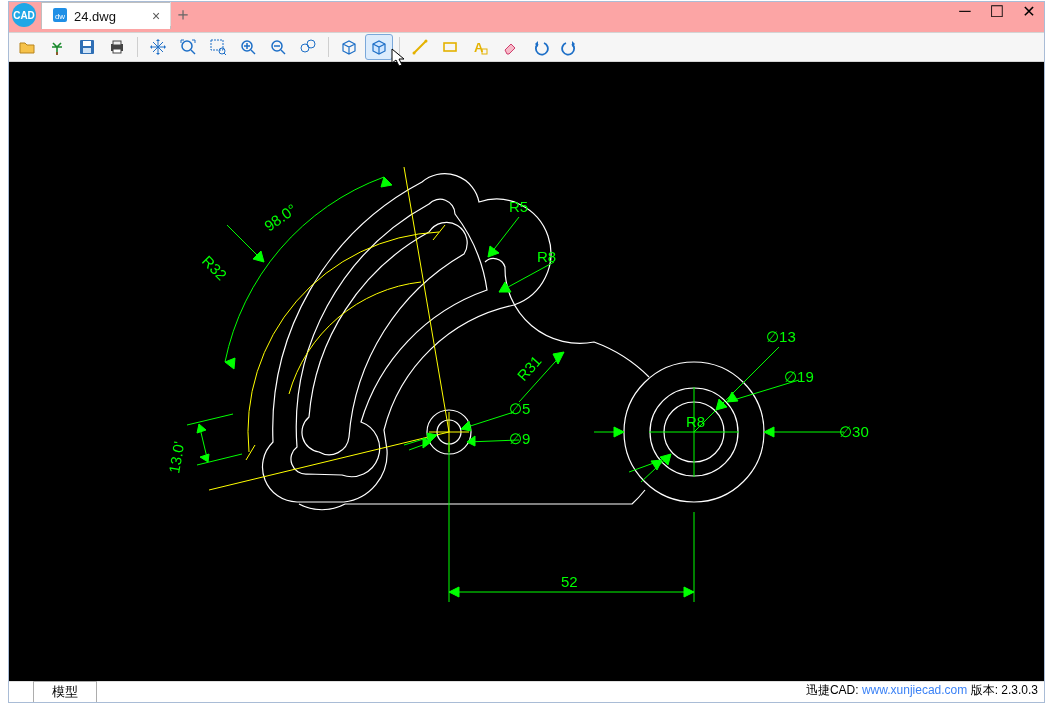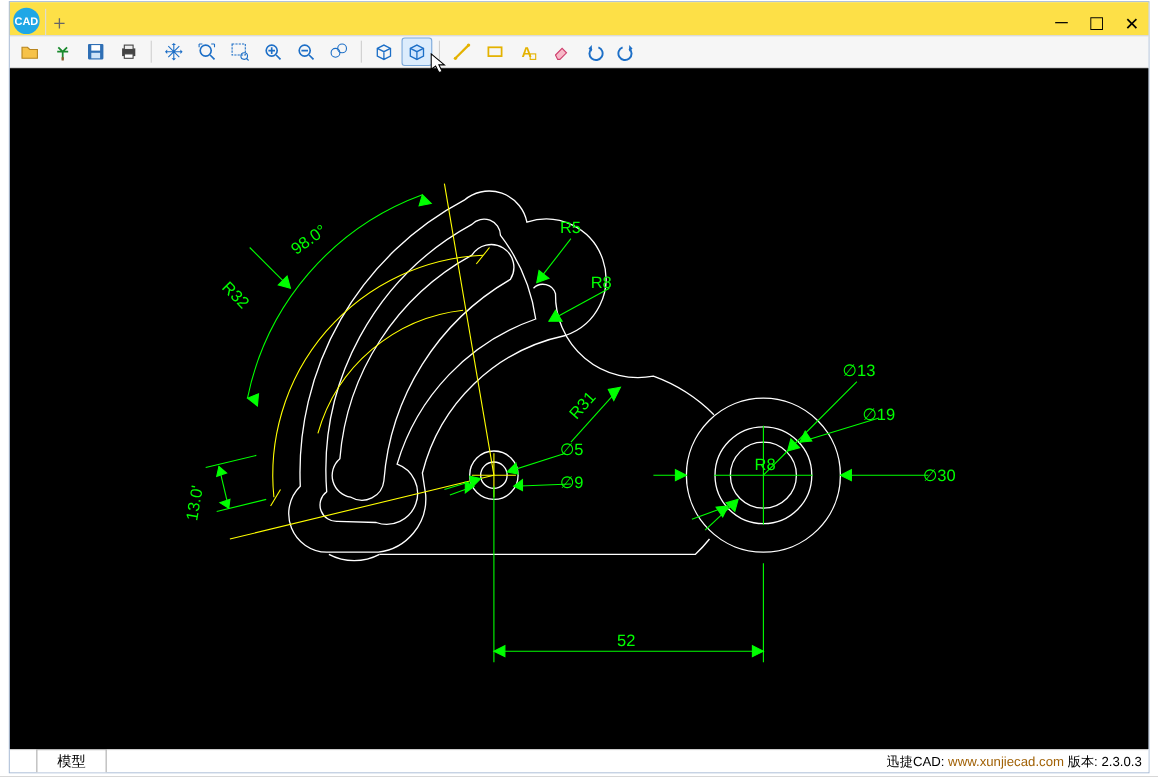--- a/index.html
+++ b/index.html
@@ -19,24 +19,24 @@
     border: 1px solid #a9bcd6;
     background: #ffffff;
     box-sizing: border-box;
     display: flex;
     flex-direction: column;
   }
   
   .tabstrip {
     height: 30px;
     display: flex;
-    align-items: flex-end;
+    align-items: flex-start;
     padding-left: 2px;
     gap: 0;
-    background: #fde047;
+    background: #fca5a5;
   }
   .app-icon {
     width: 26px; height: 26px;
     margin: 0 4px 0 0;
     display: flex; align-items: center; justify-content: center;
   }
   .tab {
     display: flex; align-items: center;
     height: 26px;
     padding: 0 10px;
@@ -107,53 +107,63 @@
     position: relative;
     overflow: hidden;
   }
   .canvas svg { position:absolute; left:0; top:0; }
   .dimtext { font: 15px Arial; fill: #00ff00; }
 
   
   .statusbar {
     height: 20px;
     display:flex;
-    align-items:center;
+    align-items:flex-start;
     font-size: 12px;
     border-top: 1px solid #e0e0e0;
     background: #fff;
     padding: 0 6px;
   }
   .model-tab {
     background: #fff;
     border: 1px solid #adadad;
     border-bottom: none;
     padding: 1px 18px;
     font-size: 13px;
     position: relative;
     top: -1px;
     margin-left: 18px;
   }
   .statusbar .spacer { flex:1; }
-  .status-link { color:#a16207; cursor:pointer; }
+  .status-link { color:#3b82f6; cursor:pointer; }
 </style>
 </head>
 <body>
 
 <div class="frame">
 
   <div class="tabstrip">
     <div class="app-icon">
       <svg width="26" height="26" viewBox="0 0 26 26">
         <circle cx="13" cy="13" r="12" fill="#1fa7e6"></circle>
         <text x="13" y="17" text-anchor="middle" font-size="10" font-weight="bold" fill="#fff">CAD</text>
       </svg>
     </div>
 
 
+    <div class="tab active">
+      <span>
+        <svg width="16" height="16" viewBox="0 0 16 16">
+            <rect x="1" y="1" width="14" height="14" rx="2" fill="#1f8fe6"></rect>
+            <text x="8" y="12" text-anchor="middle" font-size="8" fill="#fff">dw</text>
+          </svg>
+      </span>
+      <span>24.dwg</span>
+      <span class="close">×</span>
+    </div>
 
     <div class="newtab-btn">＋</div>
 
     <div class="wincontrols">
       <div>─</div>
       <div>☐</div>
       <div>✕</div>
     </div>
   </div>
 

